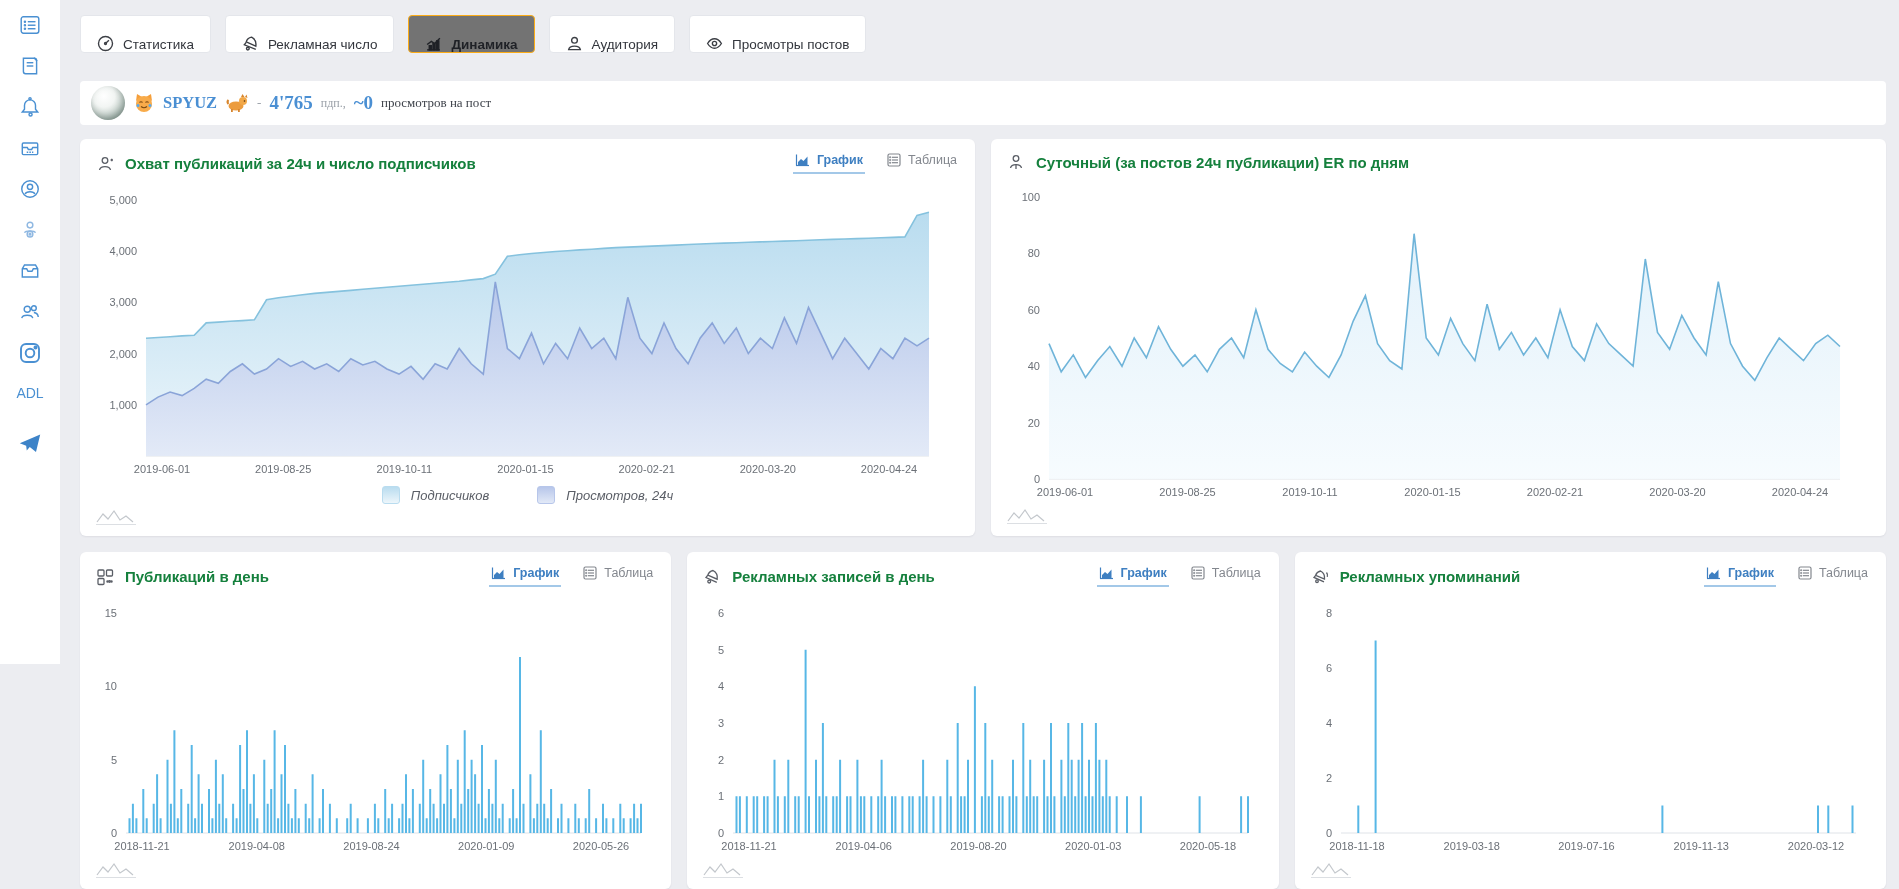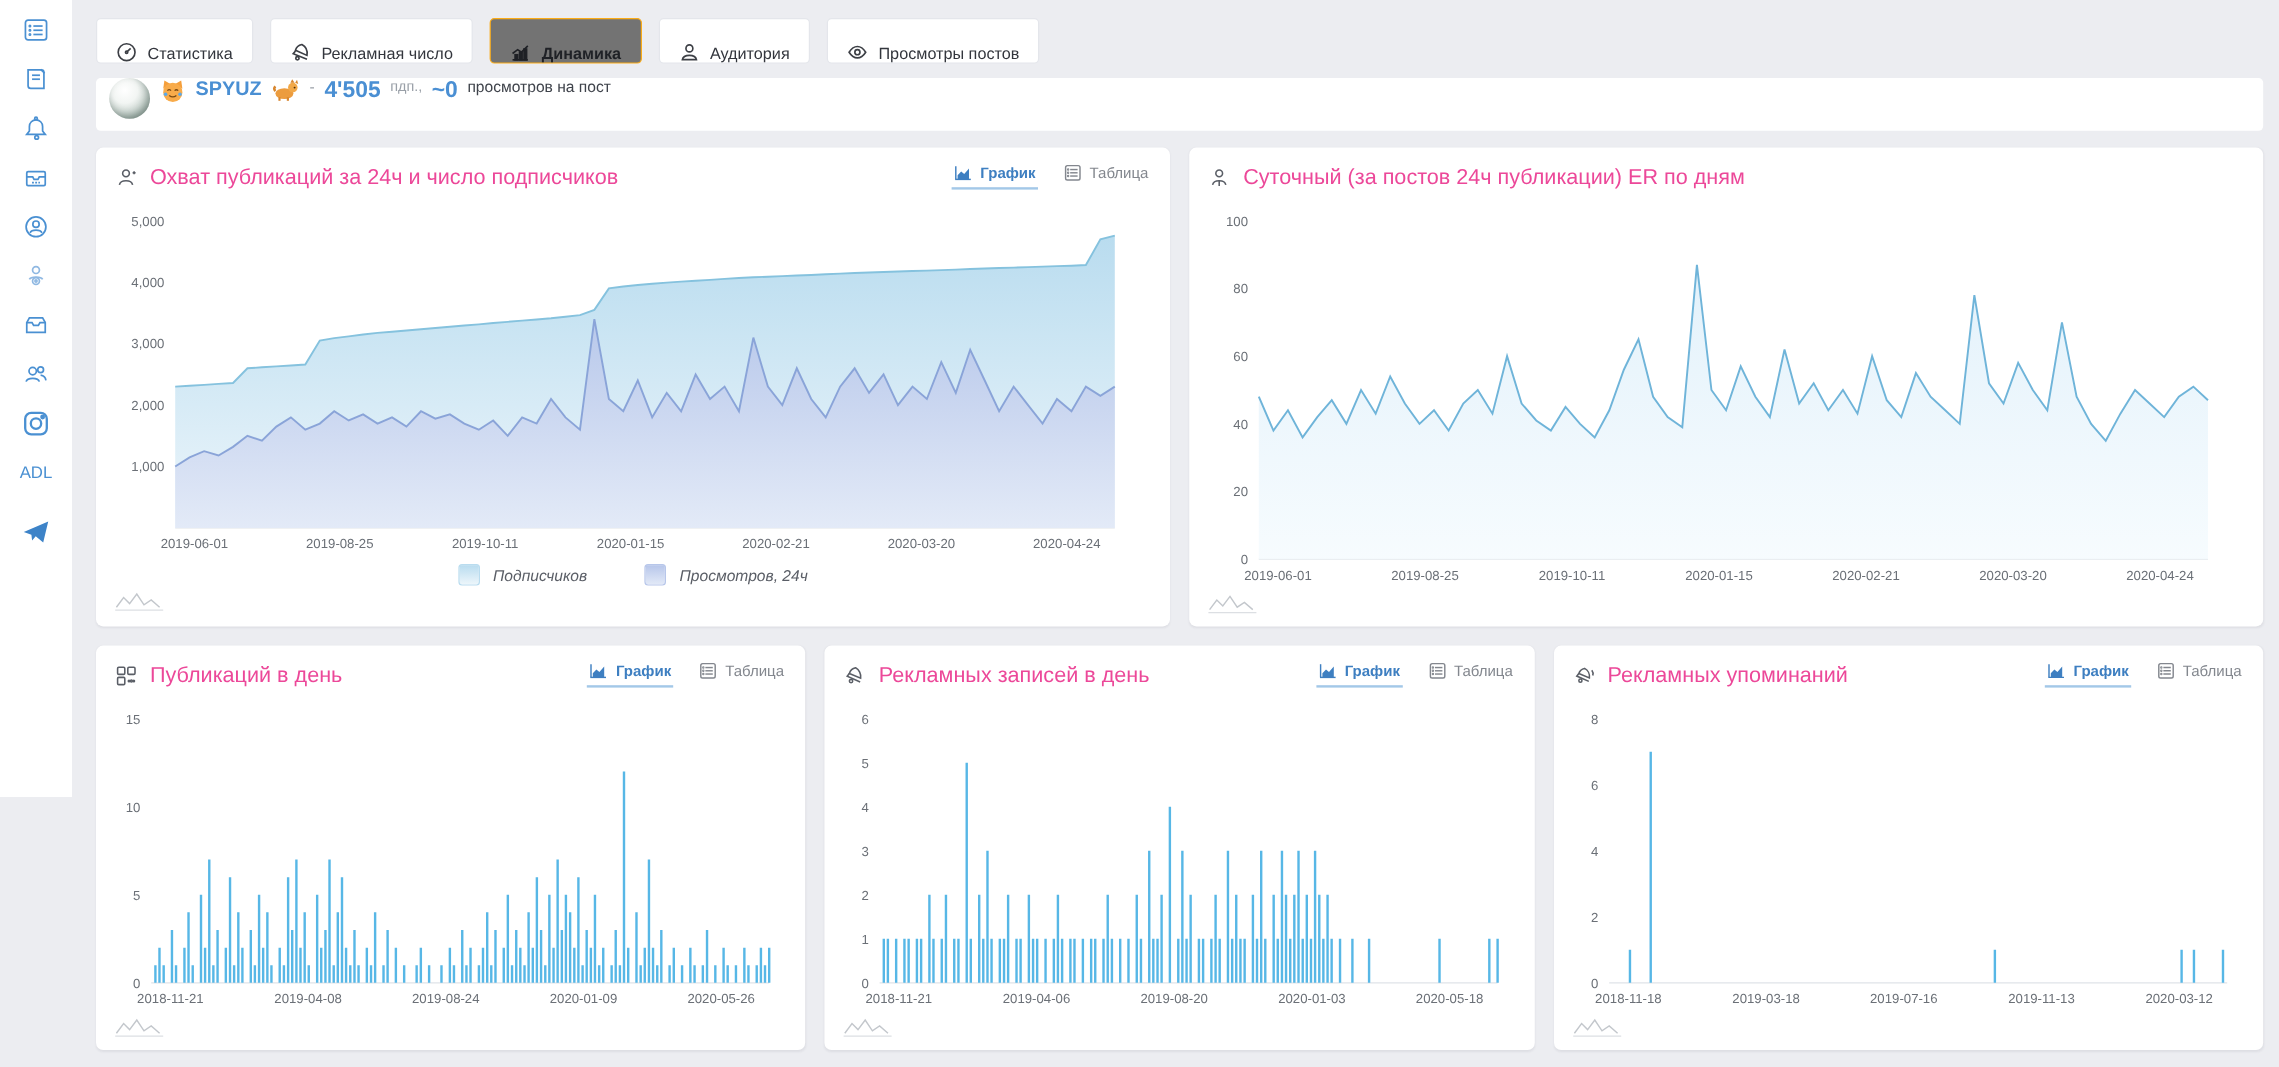--- a/index.html
+++ b/index.html
@@ -21,39 +21,39 @@
   .tabs-row { display:flex; gap:14px; height:38px; }
   .tab { display:flex; align-items:flex-end; gap:9px; padding:0 16px; background:#fff;
          border:1px solid #e4e6eb; border-radius:4px; font-size:13.5px; color:#33363d; cursor:pointer; }
   .tab svg { stroke:#3c3f45; fill:none; stroke-width:1.3; }
   .tab.active { background:#737373; border-color:#fbac17; font-weight:bold; color:#1f2126; }
   .export-btn { margin-left:auto; display:flex; align-items:center; gap:10px; padding:0 16px;
                 background:#fff; border:1px solid #f3b33c; border-radius:4px; font-size:13.5px;
                 color:#4a4e57; cursor:pointer; }
   .export-btn svg { stroke:#7d828a; fill:none; stroke-width:1.3; }
 
-  .channel-bar { margin-top:12px; height:44px; background:#fff; border-radius:4px;
-                 display:flex; align-items:flex-start; padding:0 11px; gap:8px; }
+  .channel-bar { margin-top:28px; height:44px; background:#fff; border-radius:4px;
+                 display:flex; align-items:center; padding:0 11px; gap:8px;font-family:Liberation Serif, serif; }
   .avatar { width:34px; height:34px; border-radius:50%;
             background: radial-gradient(circle at 38% 30%, #ffffff 0%, #f2f5f3 34%, #c3cfc9 66%, #81968c 100%);
             box-shadow: inset -2px -3px 6px rgba(40,60,55,.35); }
   .chan-name { color:#4a8fd3; font-weight:bold; font-size:16.5px; text-decoration:none; cursor:pointer; }
   .dash { color:#9aa0a8; font-size:13px; }
   .big-num { color:#4a8fd3; font-weight:bold; font-size:19px; }
   .unit { color:#9aa0a8; font-size:12px; }
   .suffix { color:#3f434b; font-size:13px; }
 
   .grid-top { display:grid; grid-template-columns:1fr 1fr; gap:16px; margin-top:14px; }
   .grid-bottom { display:grid; grid-template-columns:1fr 1fr 1fr; gap:16px; margin-top:16px; }
 
   .panel { background:#fff; border-radius:6px; box-shadow:0 1px 2px rgba(31,35,51,.07);
            padding:14px 16px 10px; }
   .panel-head { display:flex; align-items:center; gap:11px; margin-bottom:14px; }
   .panel-head svg.head-ic { stroke:#5a5e66; fill:none; stroke-width:1.3; }
-  .panel-title { font-size:18px; color:#ec4899; }
+  .panel-title { font-size:15px; color:#15803d;font-weight:bold; }
   .toggle { margin-left:auto; display:flex; gap:20px; align-items:flex-start; }
   .tg { display:flex; align-items:center; gap:7px; font-size:12.5px; color:#83878e;
         background:none; border:none; border-bottom:2px solid transparent;
         padding:0 2px 5px; cursor:pointer; font-family:inherit; }
   .tg svg { stroke:#83878e; fill:none; stroke-width:1.2; }
   .tg.active { color:#3e7fc1; font-weight:bold; border-bottom:2px solid #a3c8e8; }
   .tg.active svg { stroke:#3e7fc1; fill:#3e7fc1; }
 
   .legend { display:flex; justify-content:center; gap:48px; margin-top:6px; }
   .leg-item { display:flex; align-items:center; gap:11px; font-size:13px; color:#5a5e66; cursor:pointer;font-style:italic; }
@@ -222,21 +222,21 @@
           <circle cx="18" cy="8" r="4" fill="#f2a848"></circle>
           <polygon points="16,4 17.5,1 19.5,4" fill="#d8862e"></polygon>
           <polygon points="20,4 21.5,1.5 22.5,5" fill="#d8862e"></polygon>
           <path d="M3.5 11q-2-2 0-4" stroke="#d8862e" stroke-width="2" fill="none"></path>
           <rect x="6" y="16" width="1.8" height="3" fill="#d8862e"></rect>
           <rect x="13" y="16" width="1.8" height="3" fill="#d8862e"></rect>
           <circle cx="19.5" cy="8" r="0.8" fill="#4a2c08"></circle>
         </svg>
       </span>
     <span class="dash">-</span>
-    <span class="big-num">4'505</span>
+    <span class="big-num">4'765</span>
     <span class="unit">пдп.,</span>
     <span class="big-num">~0</span>
     <span class="suffix">просмотров на пост</span>
   </div>
 
   <div class="grid-top">
 
     <section class="panel">
       <div class="panel-head">
         <svg class="head-ic" width="18" height="18" viewBox="0 0 18 18">

